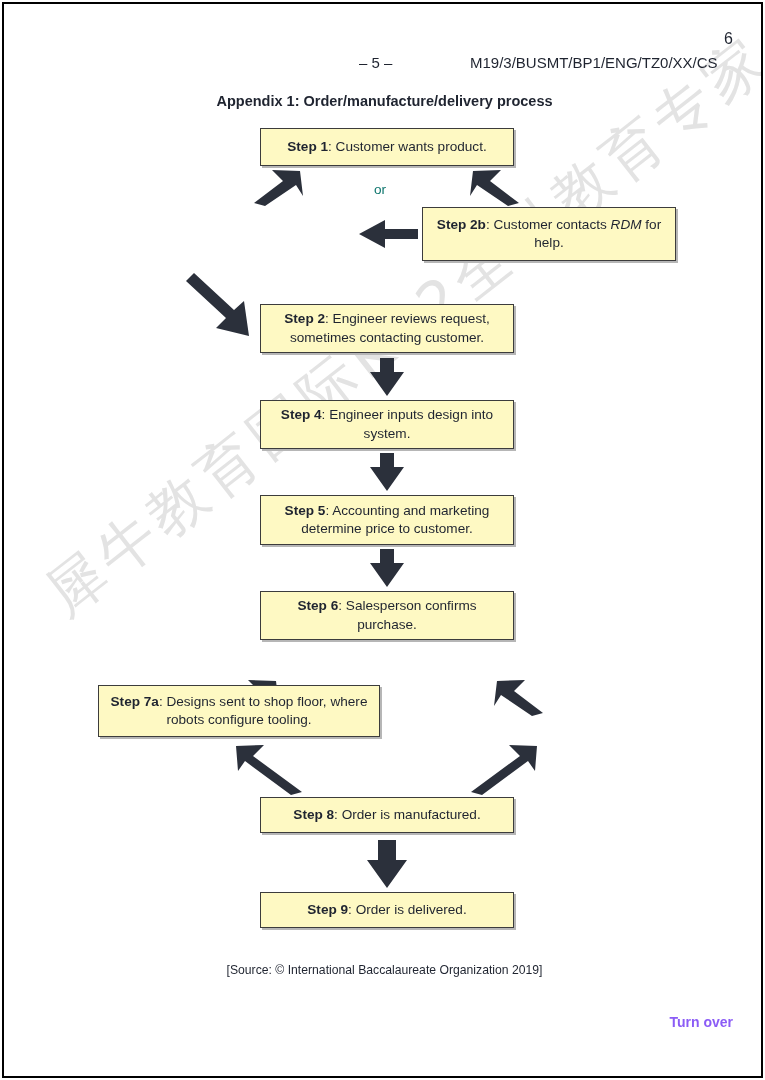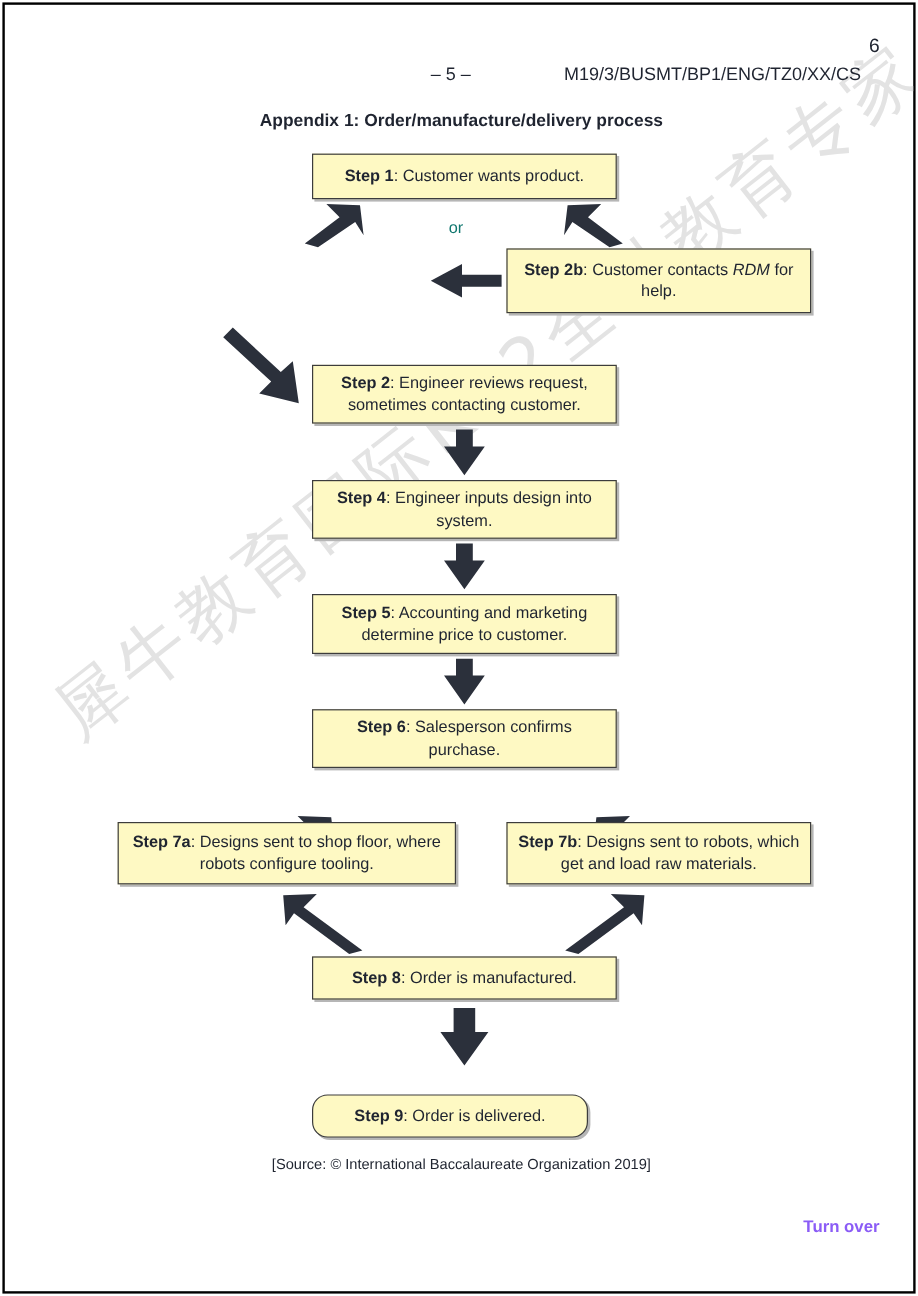--- a/index.html
+++ b/index.html
@@ -105,21 +105,21 @@
   .box-step1  { left: 256px; top: 124px;  width: 254px; height: 38px; }
   .box-step2a { left:  94px; top: 203px;  width: 254px; height: 54px; }
   .box-step2b { left: 418px; top: 203px;  width: 254px; height: 54px; }
   .box-step3  { left: 256px; top: 300px;  width: 254px; height: 49px; }
   .box-step4  { left: 256px; top: 396px;  width: 254px; height: 49px; }
   .box-step5  { left: 256px; top: 491px;  width: 254px; height: 50px; }
   .box-step6  { left: 256px; top: 587px;  width: 254px; height: 49px; }
   .box-step7a { left:  94px; top: 681px;  width: 282px; height: 52px; }
   .box-step7b { left: 418px; top: 681px;  width: 254px; height: 52px; }
   .box-step8  { left: 256px; top: 793px;  width: 254px; height: 36px; }
-  .box-step9  { left: 256px; top: 908px;  width: 230px; height: 36px; border-radius: 13px; }
+  .box-step9  { left: 256px; top: 888px;  width: 254px; height: 36px; }
 
   
   .or-label {
     position: absolute;
     left: 370px; top: 178px;
     font-size: 13.6px;
     color: #0f766e;
   }
 
   
@@ -238,23 +238,20 @@
     </div>
 
     <div class="fbox box-step6">
       <span><b>Step 6</b><span>: Salesperson confirms purchase.</span></span>
     </div>
 
     <div class="fbox box-step7a">
       <span><b>Step 7a</b><span>: Designs sent to shop floor, where robots configure tooling.</span></span>
     </div>
 
-    <div class="fbox box-step7b">
-      <span><b>Step 7b</b><span>: Designs sent to robots, which get and load raw materials.</span></span>
-    </div>
 
     <div class="fbox box-step8">
       <span><b>Step 8</b><span>: Order is manufactured.</span></span>
     </div>
 
     <div class="fbox box-step9">
       <span><b>Step 9</b><span>: Order is delivered.</span></span>
     </div>
 
     <div class="or-label">or</div>

